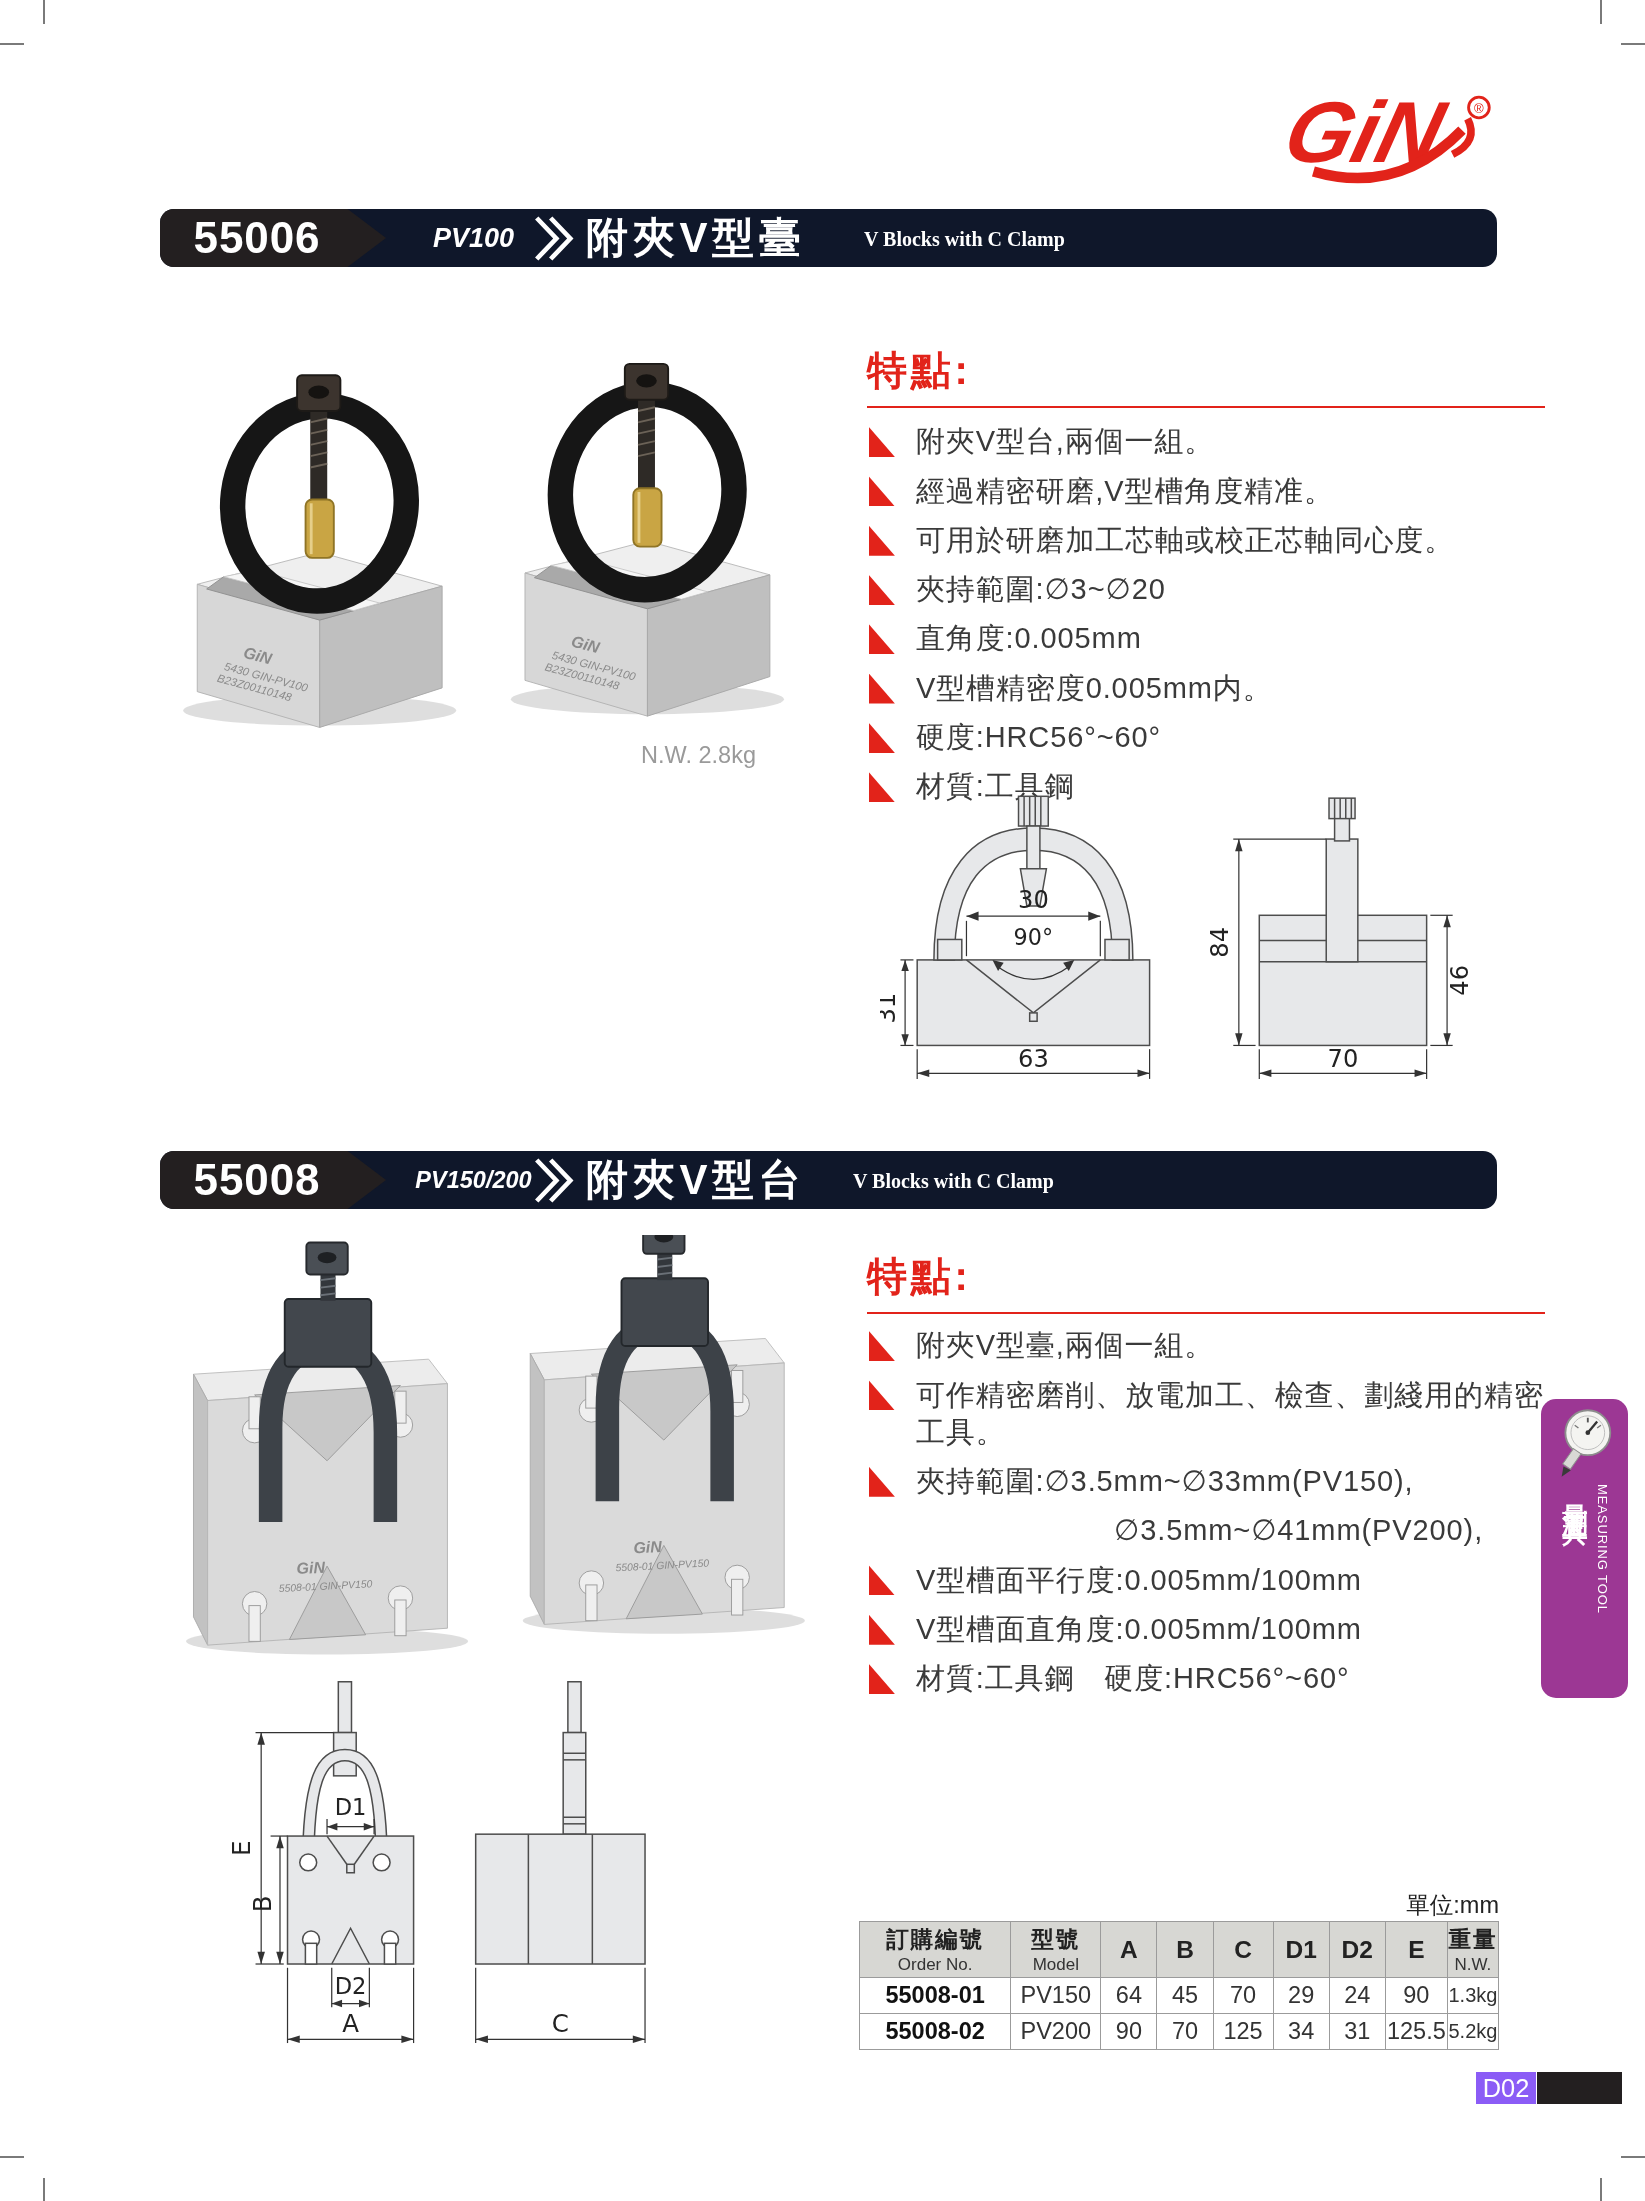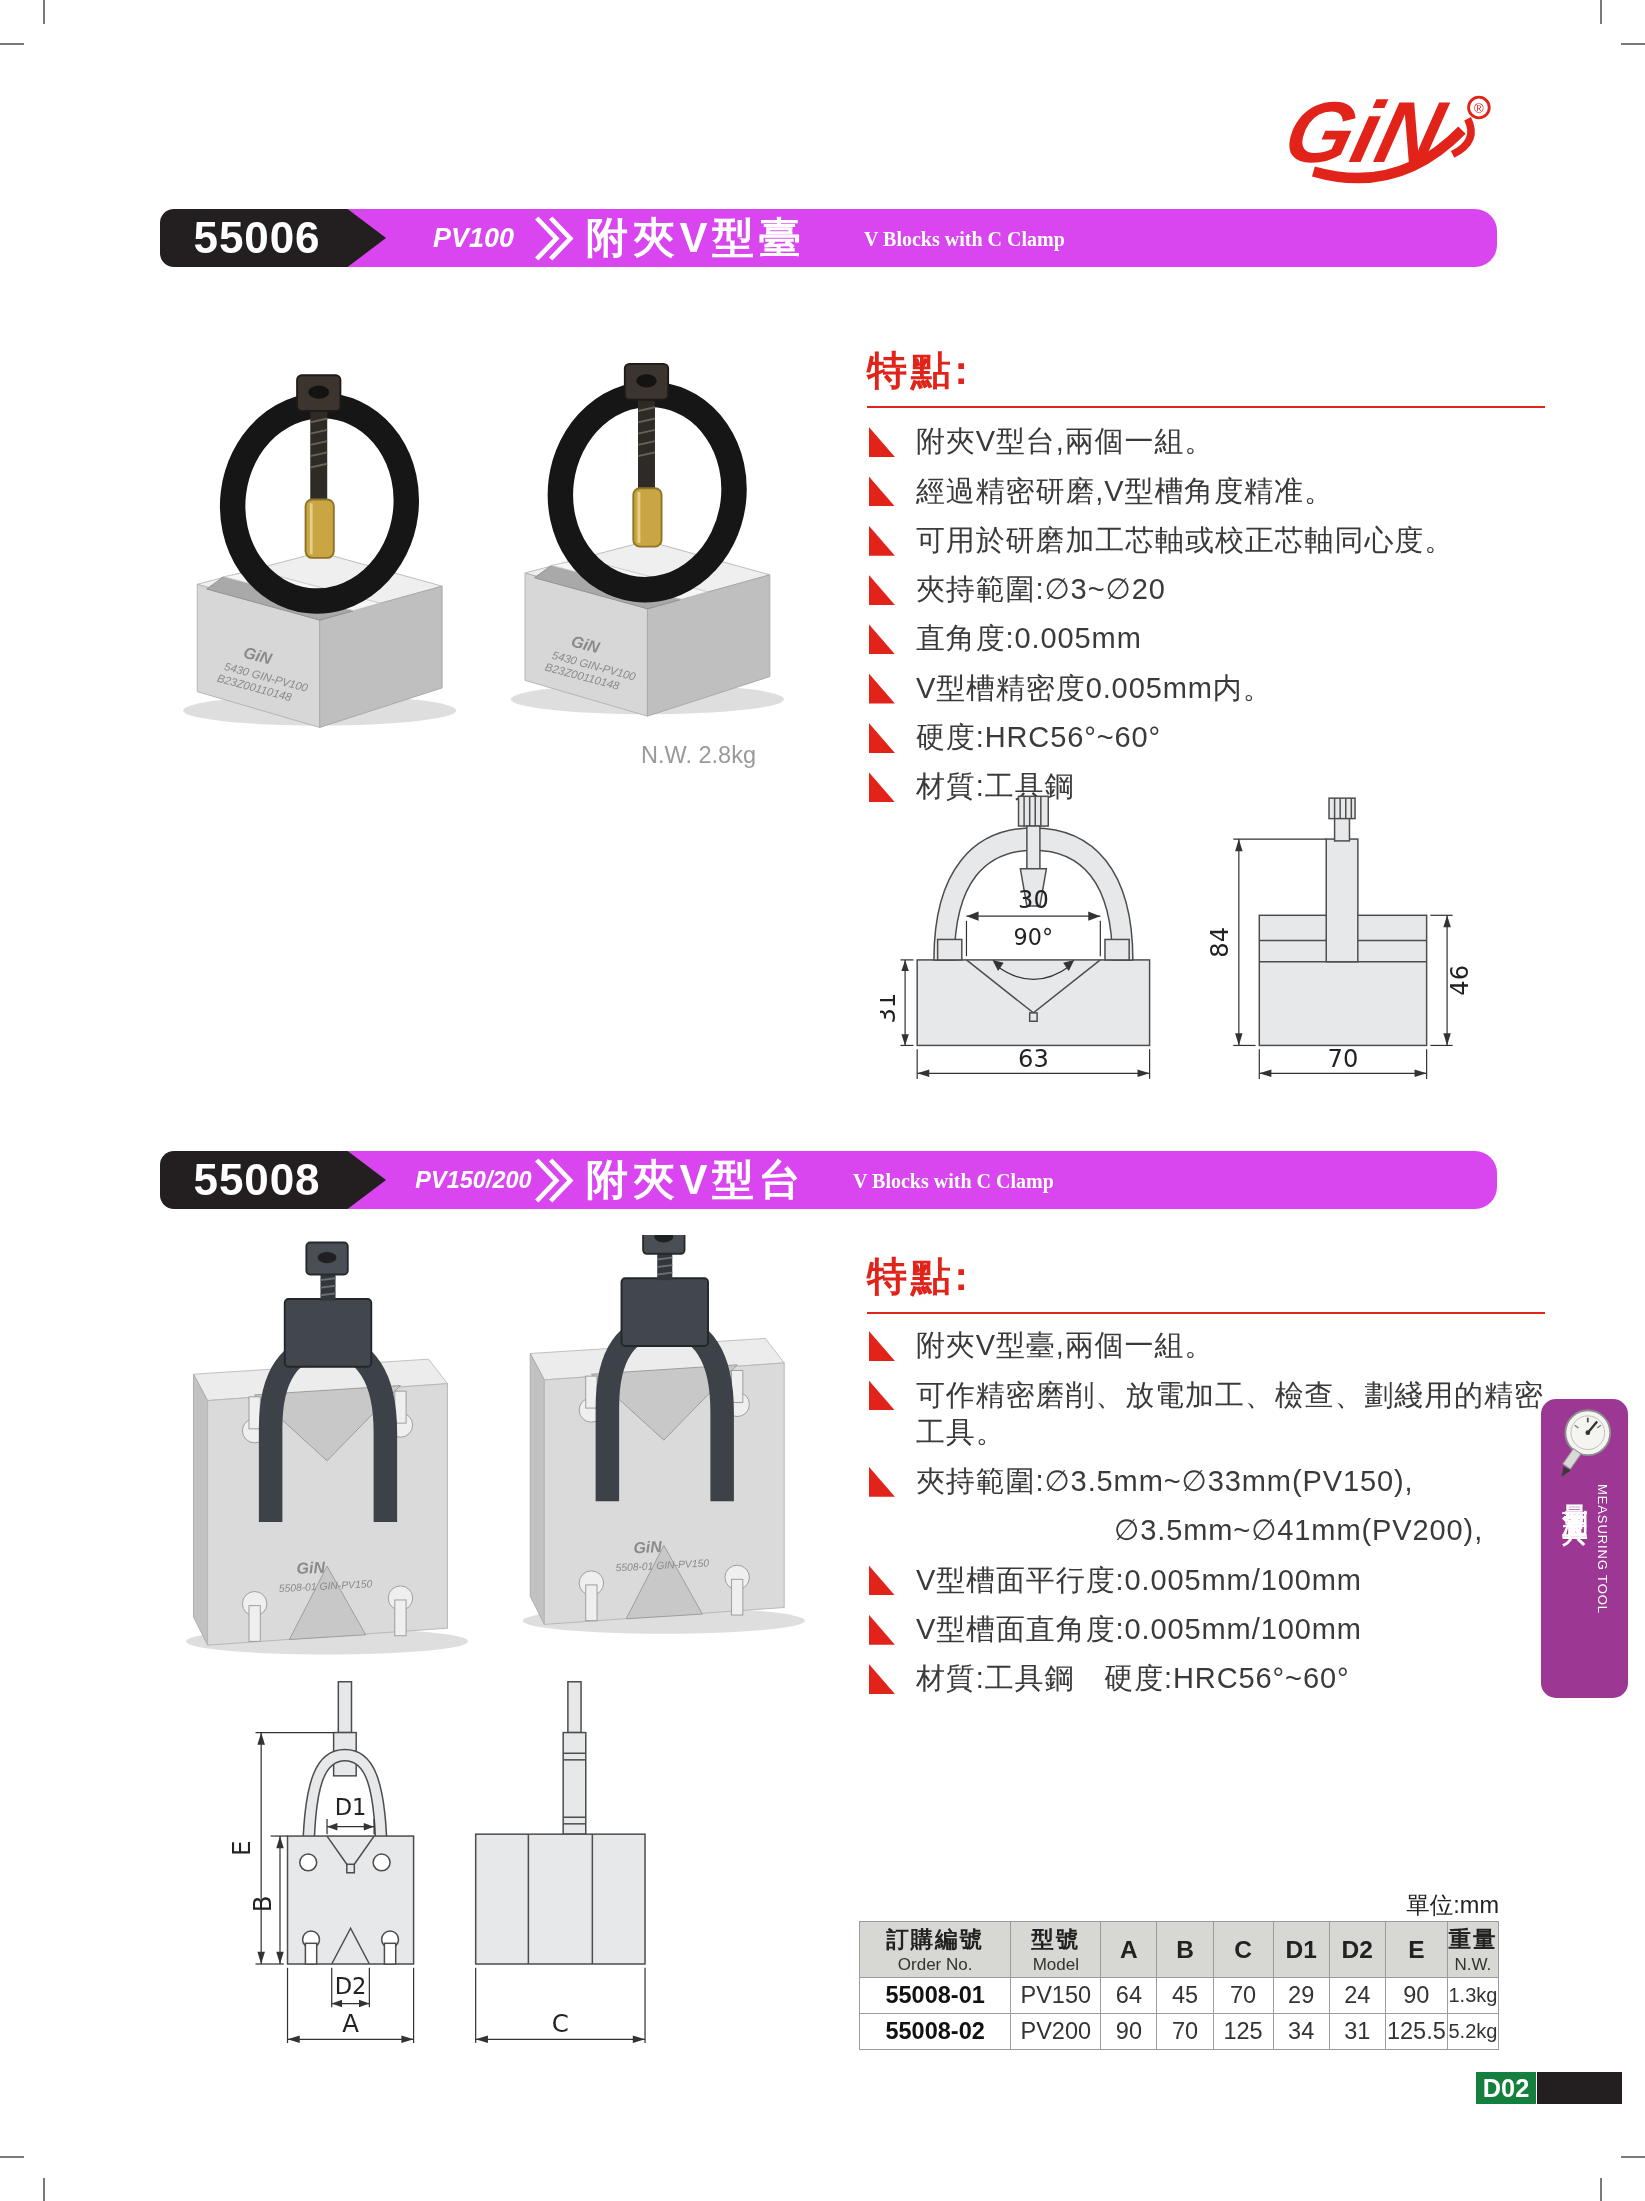--- a/index.html
+++ b/index.html
@@ -4,21 +4,21 @@
 <style>
   html,body{margin:0;padding:0;background:#fff;}
   #page{position:relative;width:1645px;height:2202px;background:#fff;overflow:hidden;
         font-family:"Liberation Sans","DejaVu Sans",sans-serif;color:#2b2b2b;}
   .abs{position:absolute;}
   
   .cmark{position:absolute;background:#7a7a7a;}
   
   .logo{left:1257px;top:81px;width:252px;height:115px;}
   
-  .tbar{left:160px;top:209px;width:1337px;height:58px;background:#d946ef;border-radius:22px;
+  .tbar{left:160px;top:209px;width:1337px;height:58px;background:#0f172a;border-radius:14px;
         display:flex;align-items:center;}
   .tbar2{top:1151px;}
   .tbar .blackseg{position:absolute;left:0;top:0;bottom:0;width:226px;background:#231f20;
         border-radius:14px 0 0 14px;clip-path:polygon(0 0,83% 0,100% 50%,83% 100%,0 100%);
         display:flex;align-items:center;justify-content:center;padding-right:32px;box-sizing:border-box;}
   .tbar .code{color:#fff;font-size:44px;font-weight:bold;letter-spacing:0.9px;}
   .tbar .model{position:absolute;left:243px;width:141px;text-align:center;color:#fff;
         font-size:27px;font-weight:bold;font-style:italic;}
   .tbar .chev{position:absolute;left:373px;top:6.6px;}
   .tbar .zh{position:absolute;left:426px;color:#fff;font-size:42px;font-weight:bold;letter-spacing:4.7px;white-space:nowrap;}
@@ -43,22 +43,22 @@
   table.spec th{background:#d7d7d3;font-weight:normal;}
   table.spec .hzh{font-size:22.6px;font-weight:bold;color:#222;letter-spacing:1.9px;}
   table.spec .hen{font-size:17px;color:#333;}
   table.spec .hletter{font-size:24.5px;font-weight:bold;color:#222;}
   table.spec tr.hrow{height:56px;}
   table.spec tr.drow{height:36px;background:#fff;}
   table.spec td{font-size:23.5px;color:#333;}
   table.spec td.ord{font-weight:bold;color:#111;}
   table.spec td.wt{font-size:20px;}
   
-  .badge-red{left:1476px;top:2072px;width:60px;height:32px;background:#15803d;color:#fff;
-        font-size:25.4px;font-weight:bold;display:flex;align-items:center;justify-content:center;}
+  .badge-red{left:1476px;top:2072px;width:60px;height:32px;background:#8b5cf6;color:#fff;
+        font-size:25.4px;font-weight:normal;display:flex;align-items:center;justify-content:center;}
   .badge-black{left:1537px;top:2072px;width:85px;height:32px;background:#231f20;}
   
   .sidetab{left:1541px;top:1399px;width:87px;height:299px;background:#9c3794;border-radius:15px;
         display:flex;flex-direction:column;align-items:center;}
   .sidetab .ticon{margin-top:9.4px;}
   .tabtexts{display:flex;flex-direction:row;margin-top:5.6px;}
   .tab-zh{writing-mode:vertical-rl;color:#fff;font-size:25.4px;font-weight:bold;letter-spacing:5.6px;}
   .tab-en{writing-mode:vertical-rl;color:#fff;font-size:13px;letter-spacing:0.9px;margin-left:1.9px;}
   
   .draw text{font-family:"DejaVu Sans","Liberation Sans",sans-serif;fill:#222;}

